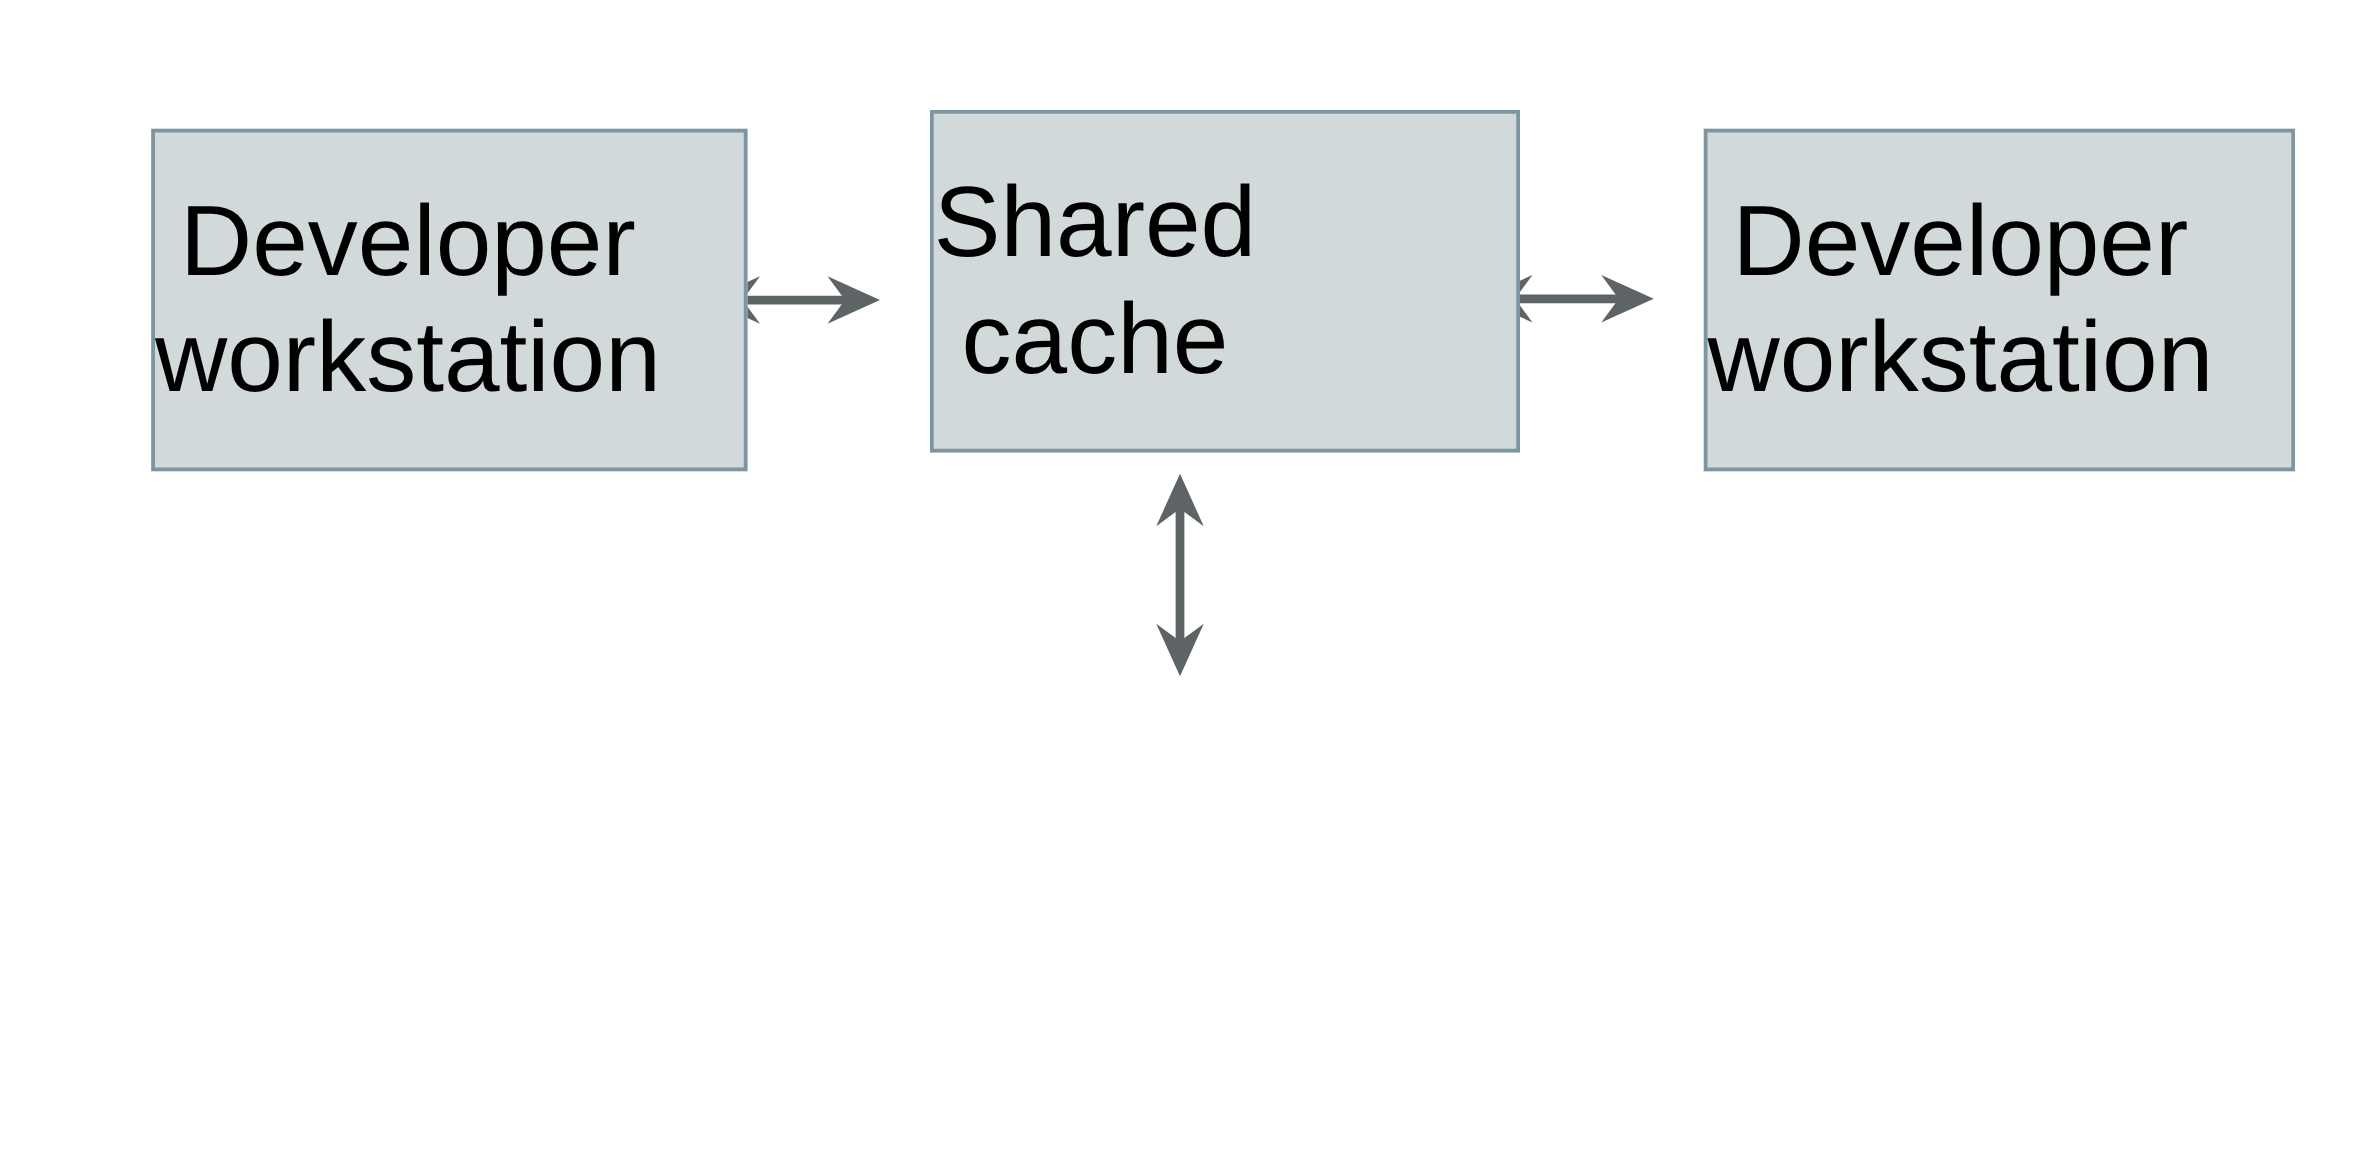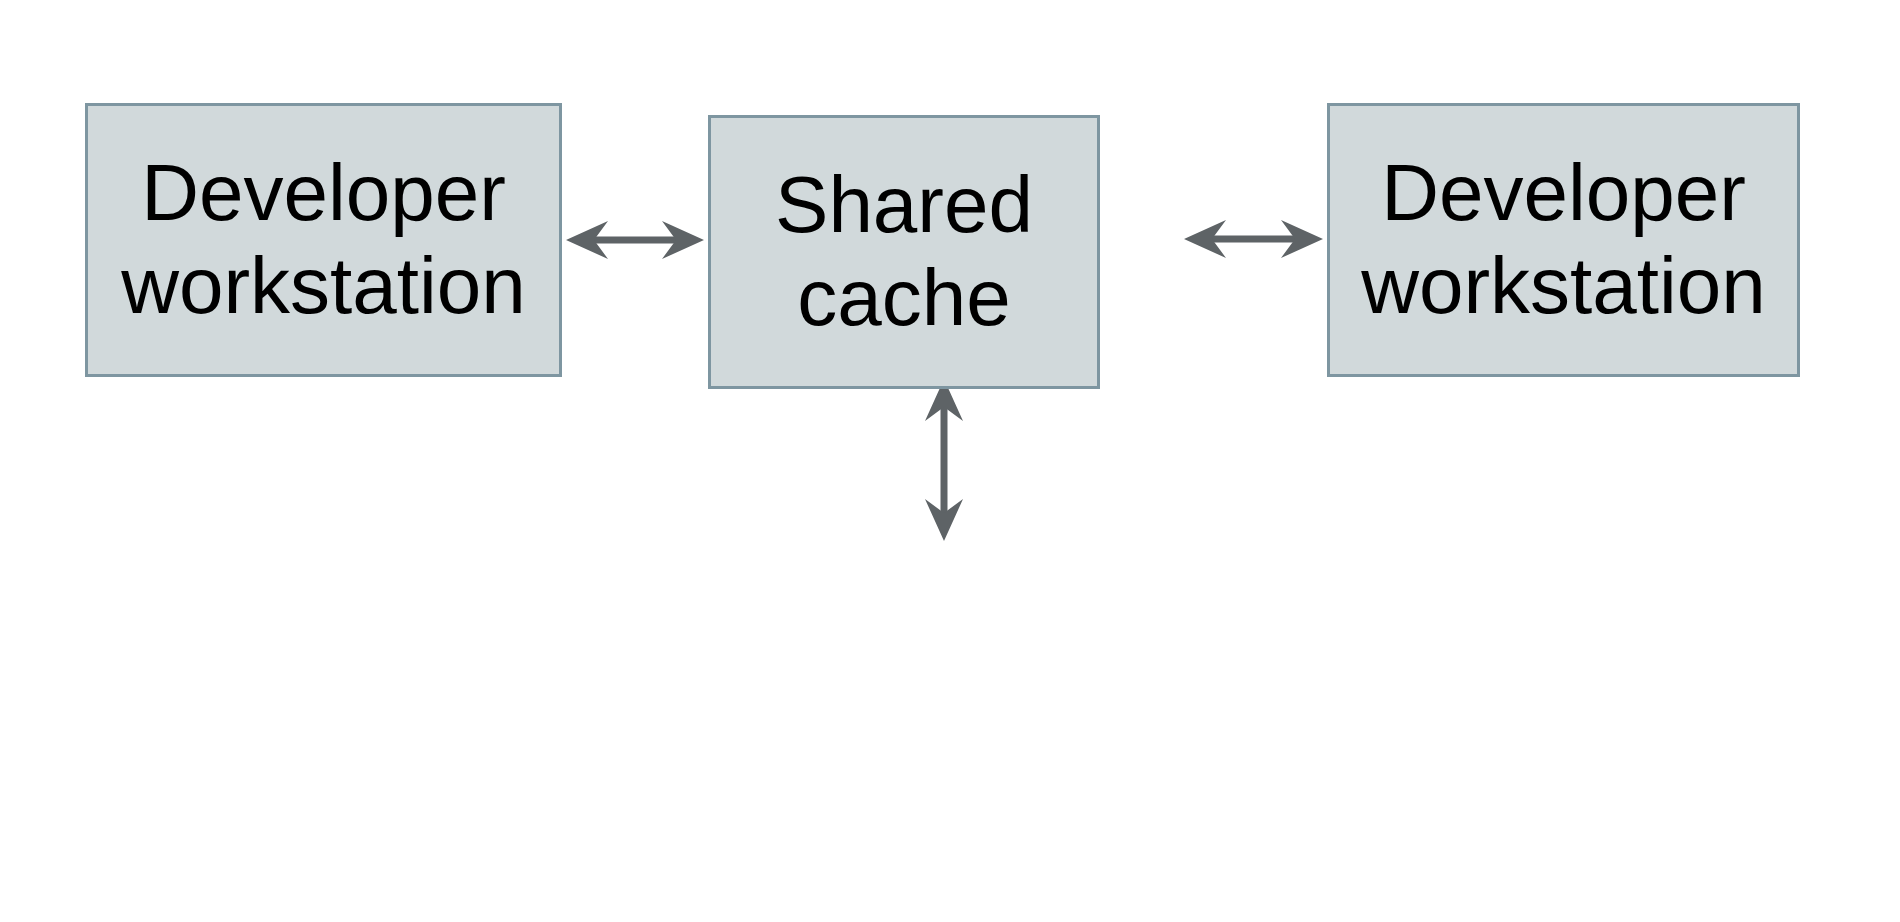--- a/index.html
+++ b/index.html
@@ -22,32 +22,33 @@
     background: var(--bg);
     overflow: hidden;
   }
   .node {
     position: absolute;
     box-sizing: border-box;
     background: var(--node-fill);
     border: 3px solid var(--node-border);
     display: flex;
     align-items: center;
-    justify-content: center;
+    justify-content: flex-start;
     text-align: center;
+    margin-left: 36px;
   }
   .node .label {
     font-size: 80px;
     line-height: 1.16;
     color: var(--text);
     white-space: pre-line;
     letter-spacing: 0px;
   }
   .node-dev-left  { left: 85px;   top: 103px; width: 477px; height: 274px; }
-  .node-shared    { left: 708px;  top: 115px; width: 392px; height: 274px; }
+  .node-shared    { left: 708px;  top: 88px; width: 472px; height: 274px; }
   .node-dev-right { left: 1327px; top: 103px; width: 473px; height: 274px; }
   .node-ci        { left: 706px;  top: 545px; width: 474px; height: 276px; }
   .arrows-layer {
     position: absolute;
     left: 0; top: 0;
     width: 1900px;
     height: 922px;
     pointer-events: none;
   }
   .arrows-layer line { stroke: var(--arrow); stroke-width: 7px; }

